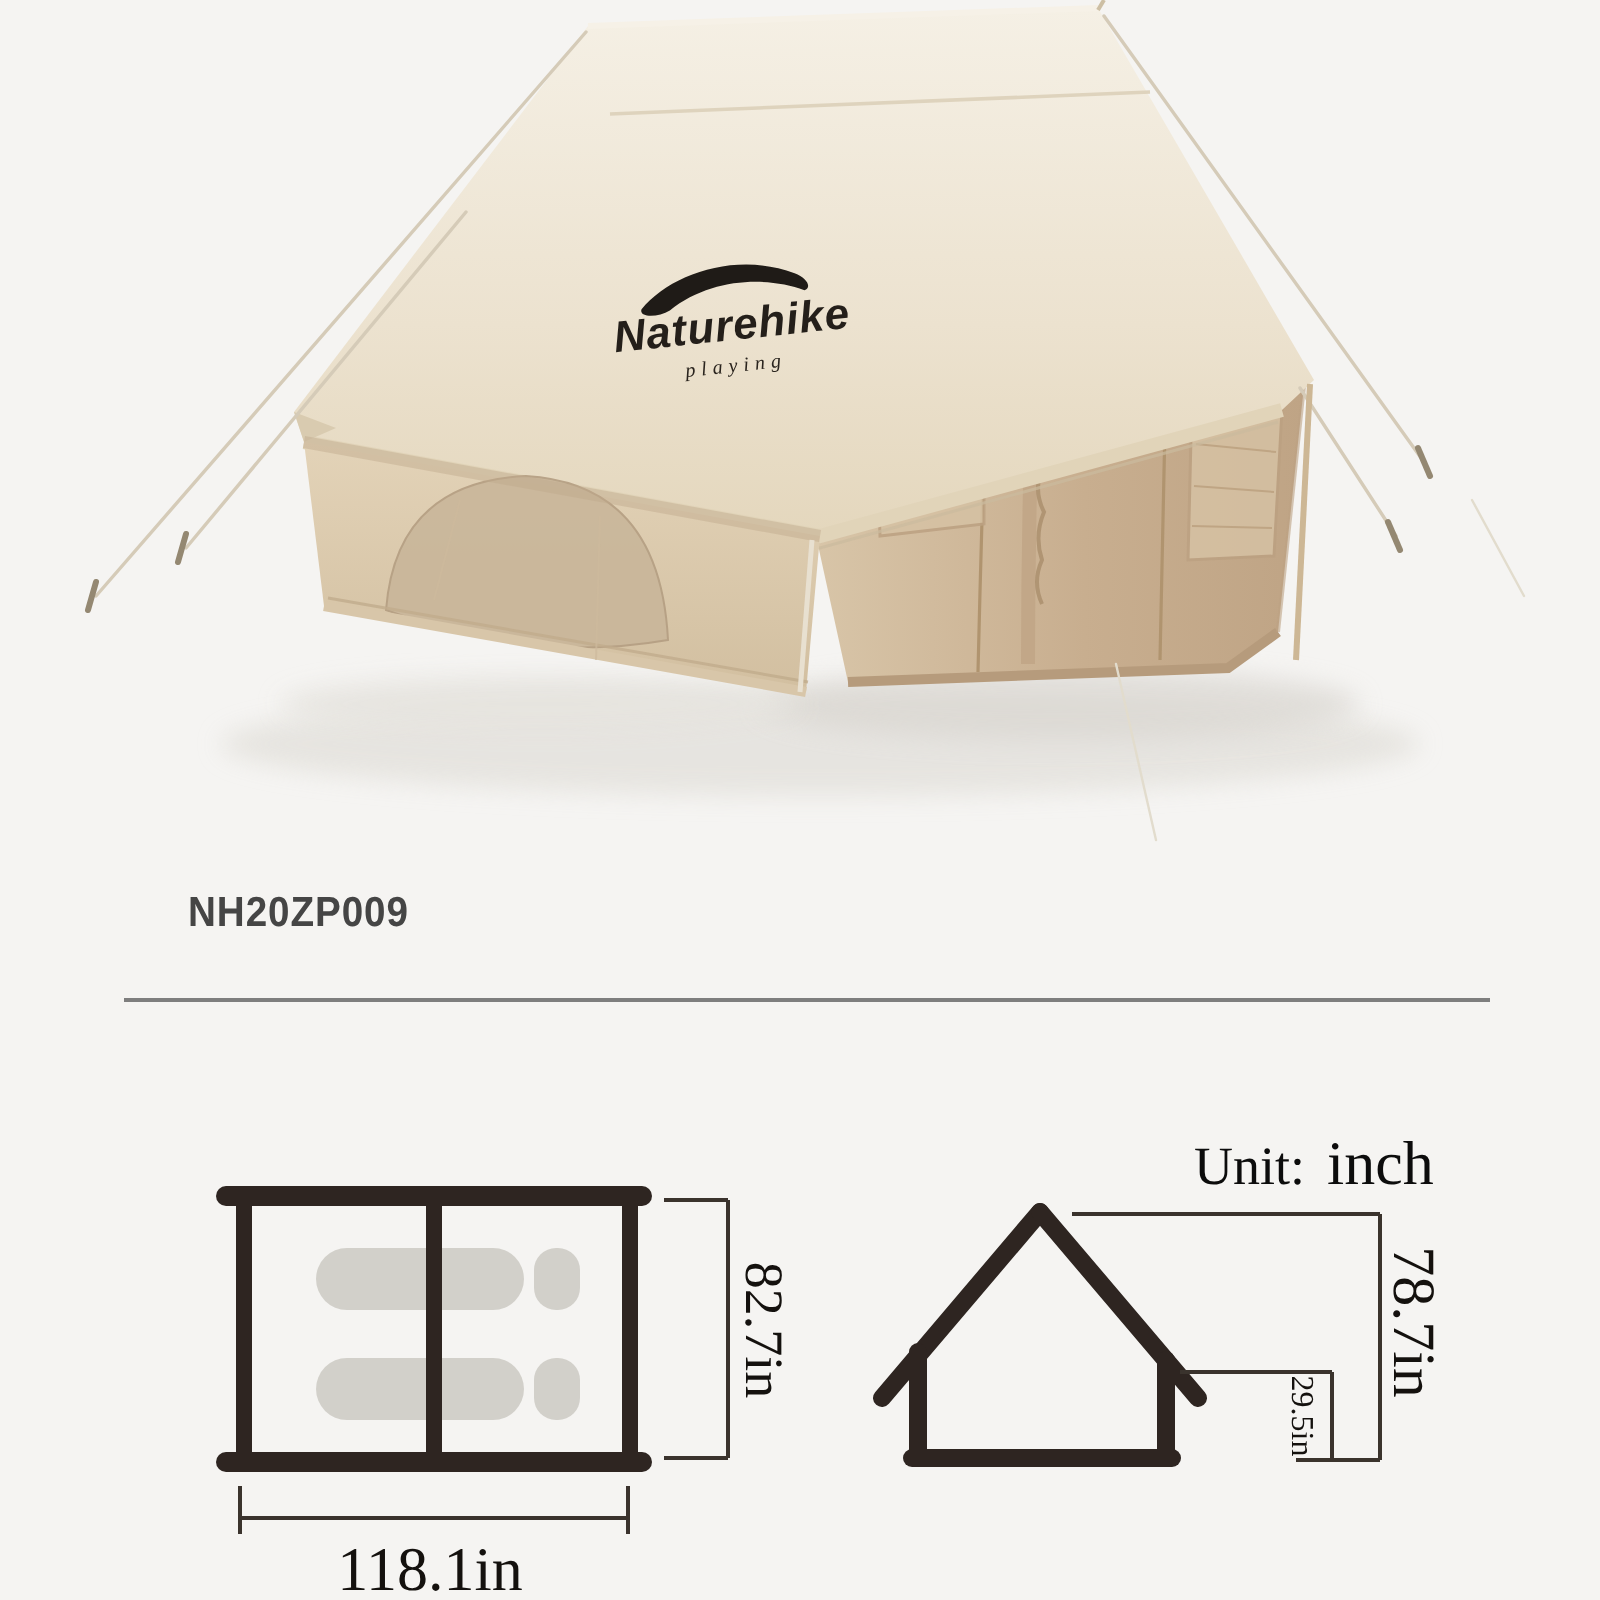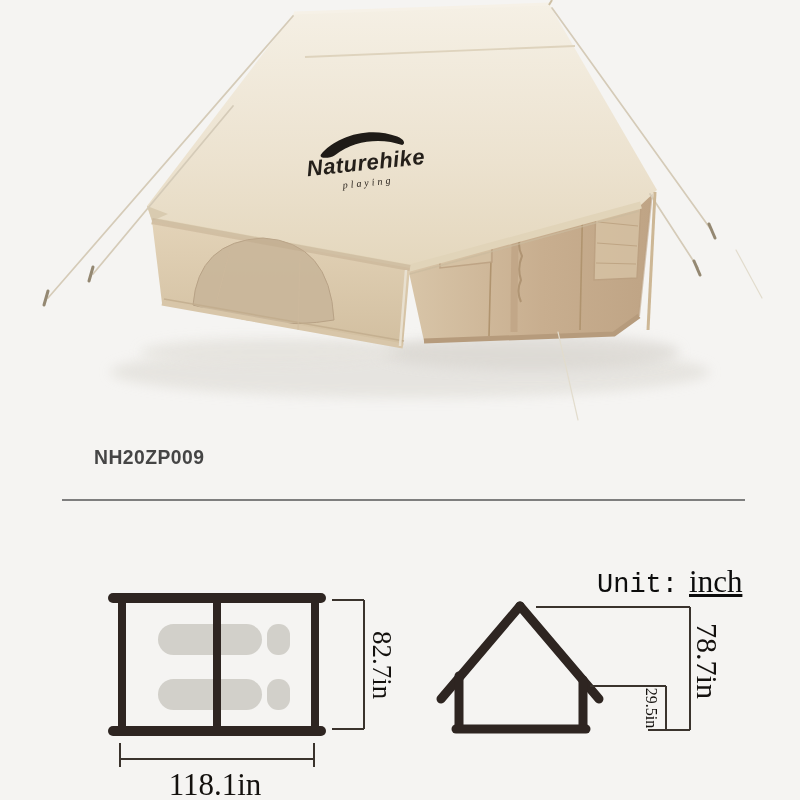--- a/index.html
+++ b/index.html
@@ -22,22 +22,22 @@
             fill:#2a241e;letter-spacing:3px;}
 
   
   .model{position:absolute;left:94px;top:445px;font-size:21px;font-weight:700;
          color:var(--model_text,#454545);transform:scaleX(.92);transform-origin:left center;
          letter-spacing:.5px;}
   .divider{position:absolute;left:62px;top:499px;width:683px;height:2px;
            background:var(--divider,#7e7e7e);}
   .unit{position:absolute;left:597px;top:564px;display:flex;gap:11px;align-items:baseline;
         color:#0c0c0c;}
-  .unit-prefix{font-family:Liberation Mono, monospace;font-size:27px;}
-  .unit-value{font-family:"Liberation Serif",serif;font-size:31px;text-decoration:underline;}
+  .unit-prefix{font-family:Liberation Serif, serif;font-size:27px;}
+  .unit-value{font-family:"Liberation Serif",serif;font-size:31px;}
 
   
   .bar{stroke:var(--diagram_line,#2e2521);stroke-width:10;stroke-linecap:round;fill:none;}
   .wall{stroke:var(--diagram_line,#2e2521);stroke-width:8;fill:none;}
   .house{stroke:var(--diagram_line,#2e2521);stroke-width:9;stroke-linecap:round;fill:none;}
   .pad{fill:var(--pad_fill,#d2d0ca);}
   .dim{stroke:var(--dim_line,#3a332d);stroke-width:2;fill:none;}
   .dim-label{font-family:"Liberation Serif","DejaVu Serif",serif;fill:var(--dim_text,#14110e);}
 </style>
 </head>

